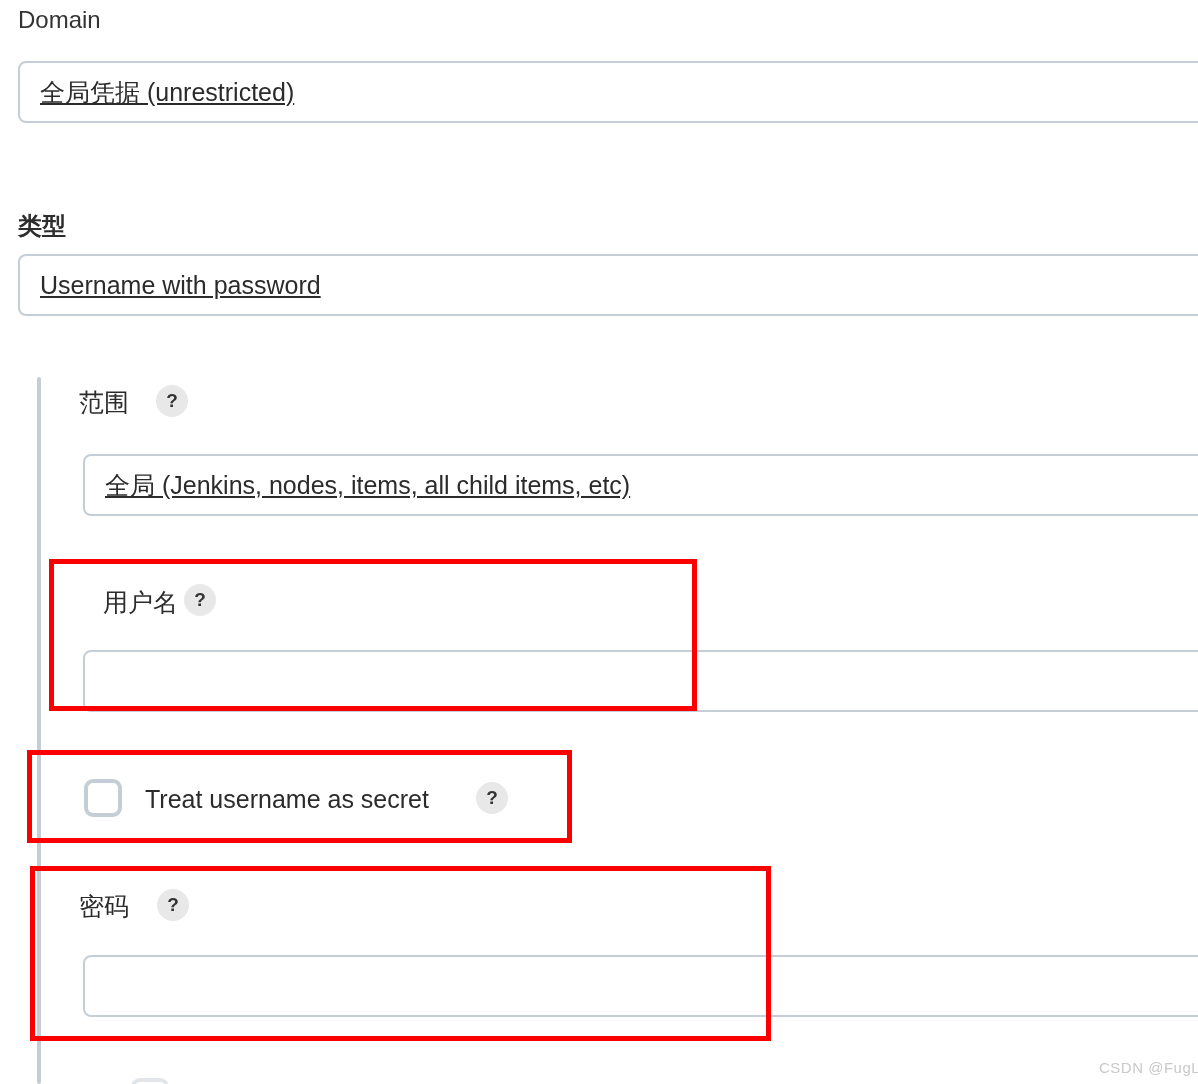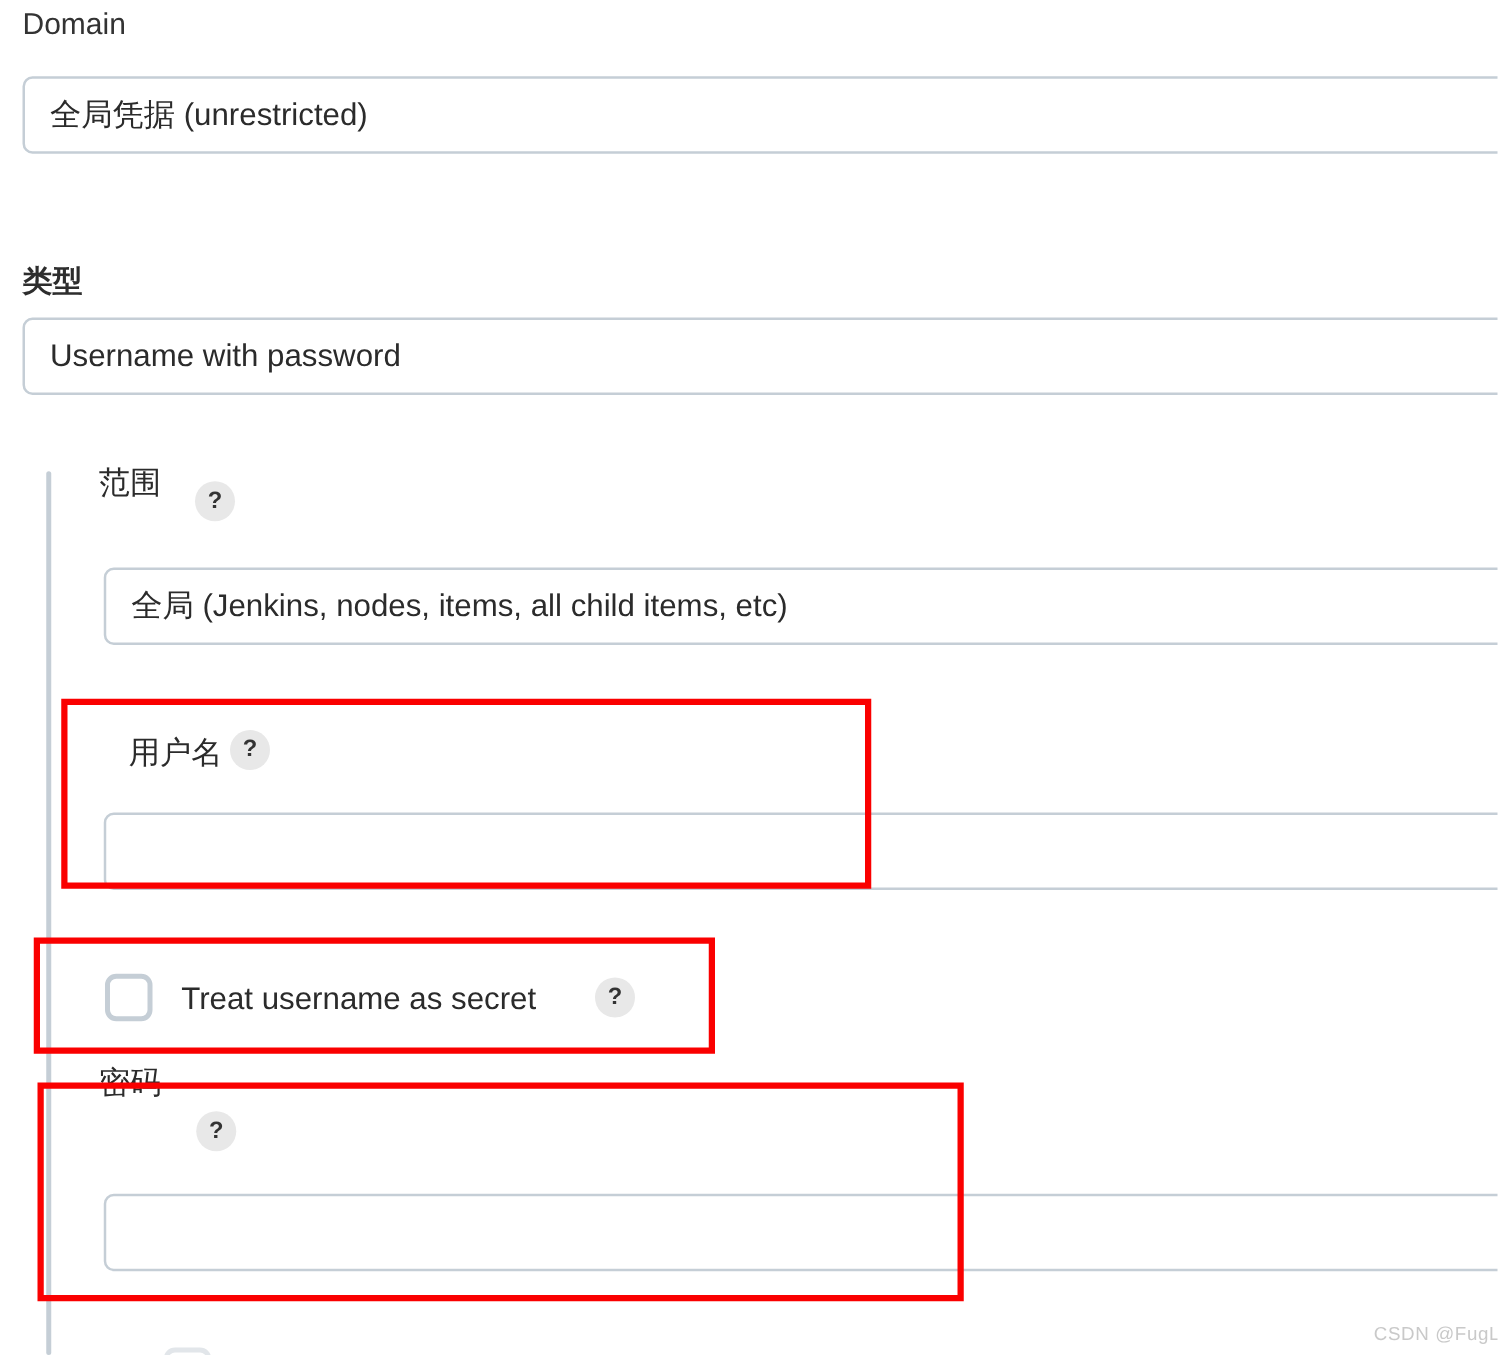--- a/index.html
+++ b/index.html
@@ -49,20 +49,21 @@
     align-items: center;
     padding-left: 20px;
   }
 
   .field-text {
     font-size: 25px;
     line-height: 30px;
     color: #2b2b2b;
     white-space: nowrap;
     font-weight: 400;
+    text-decoration: underline;
   }
 
   
   .vrule {
     position: absolute;
     width: 4px;
     background: #c5ced6;
     border-radius: 2px;
   }
 
@@ -155,21 +156,21 @@
   </div>
 
   <div class="label-bold" style="left:18px; top:187px;">类型</div>
 
   <div class="field" style="left:18px; top:254px; width:1200px; height:62px;">
     <span class="field-text">Username with password</span>
   </div>
 
   <div class="vrule" style="left:37px; top:377px; height:707px;"></div>
 
-  <div class="sub-label" style="left:79px; top:370px;">范围</div>
+  <div class="sub-label" style="left:79px; top:386px;">范围</div>
 
   <div class="help-badge" style="left:156px; top:385px;">?</div>
 
   <div class="field" style="left:83px; top:454px; width:1135px; height:62px;">
     <span class="field-text">全局 (Jenkins, nodes, items, all child items, etc)</span>
   </div>
 
   <div class="sub-label" style="left:79px; top:586px;margin-left:24px;">用户名</div>
 
   <div class="help-badge" style="left:184px; top:584px;">?</div>
@@ -177,21 +178,21 @@
   <div class="field" style="left:83px; top:650px; width:1135px; height:62px;">
     <span class="field-text"></span>
   </div>
 
   <div class="checkbox-box" style="left:84px; top:779px;"></div>
 
   <div class="checkbox-label" style="left:145px; top:783px;">Treat username as secret</div>
 
   <div class="help-badge" style="left:476px; top:782px;">?</div>
 
-  <div class="sub-label" style="left:79px; top:850px;text-align:center;">密码</div>
+  <div class="sub-label" style="left:79px; top:890px;text-align:center;">密码</div>
 
   <div class="help-badge" style="left:157px; top:889px;">?</div>
 
   <div class="field" style="left:83px; top:955px; width:1135px; height:62px;">
     <span class="field-text"></span>
   </div>
 
   <div class="cut-checkbox" style="left:131px; top:1078px;"></div>
 
   <div class="annot" style="left:49px; top:559px; width:648px; height:152px;"></div>

